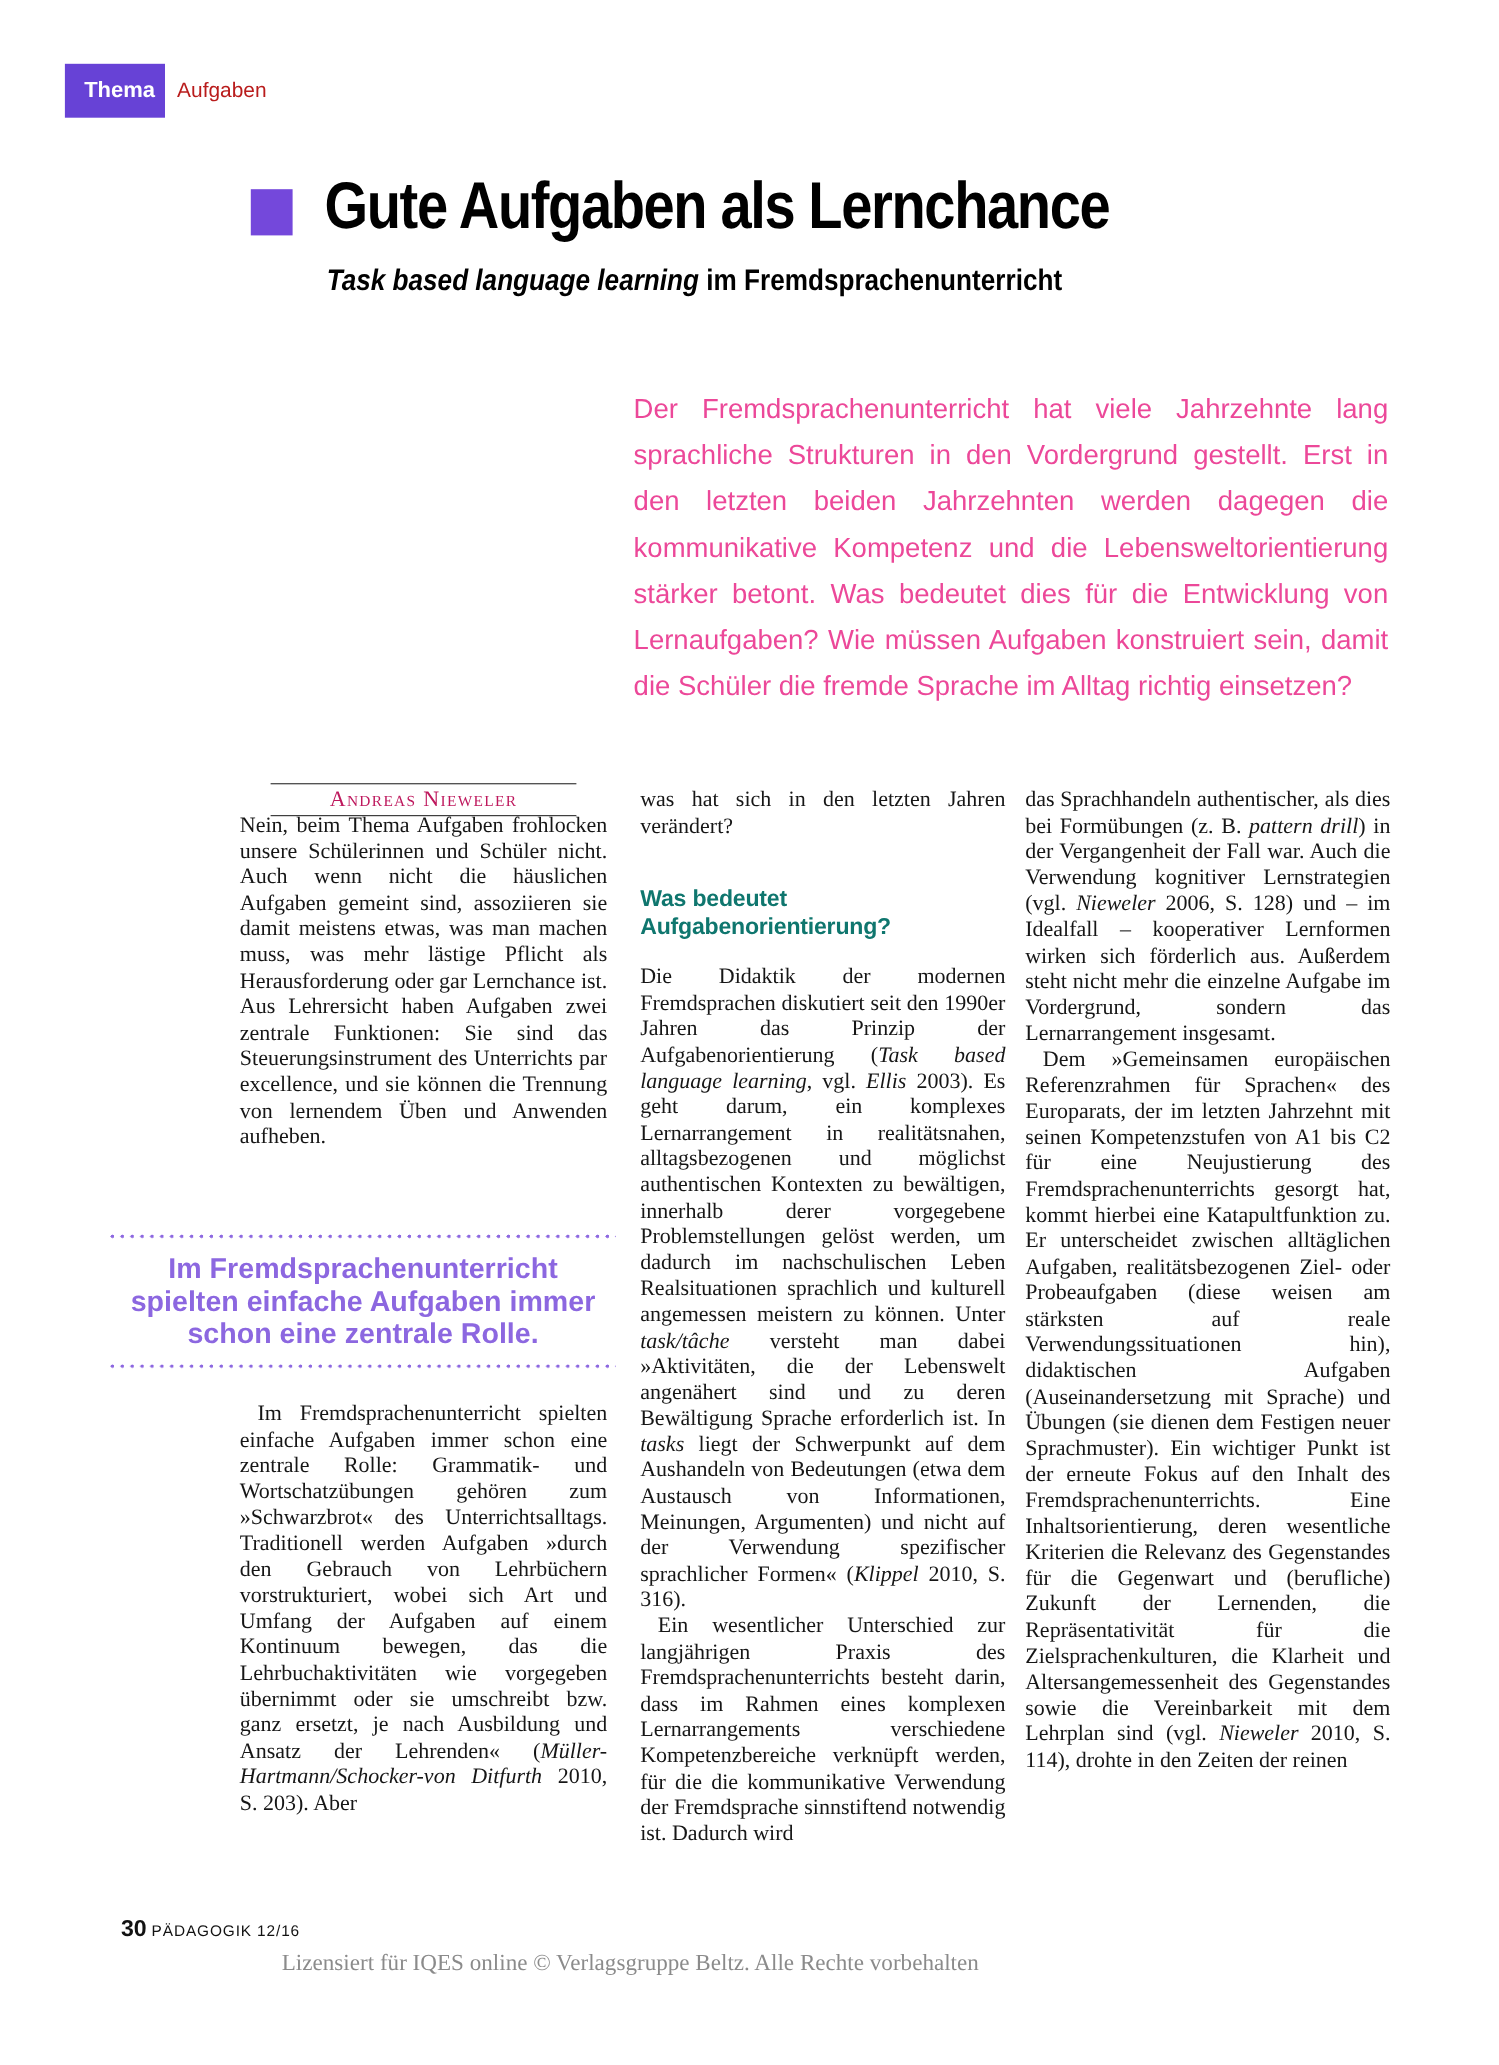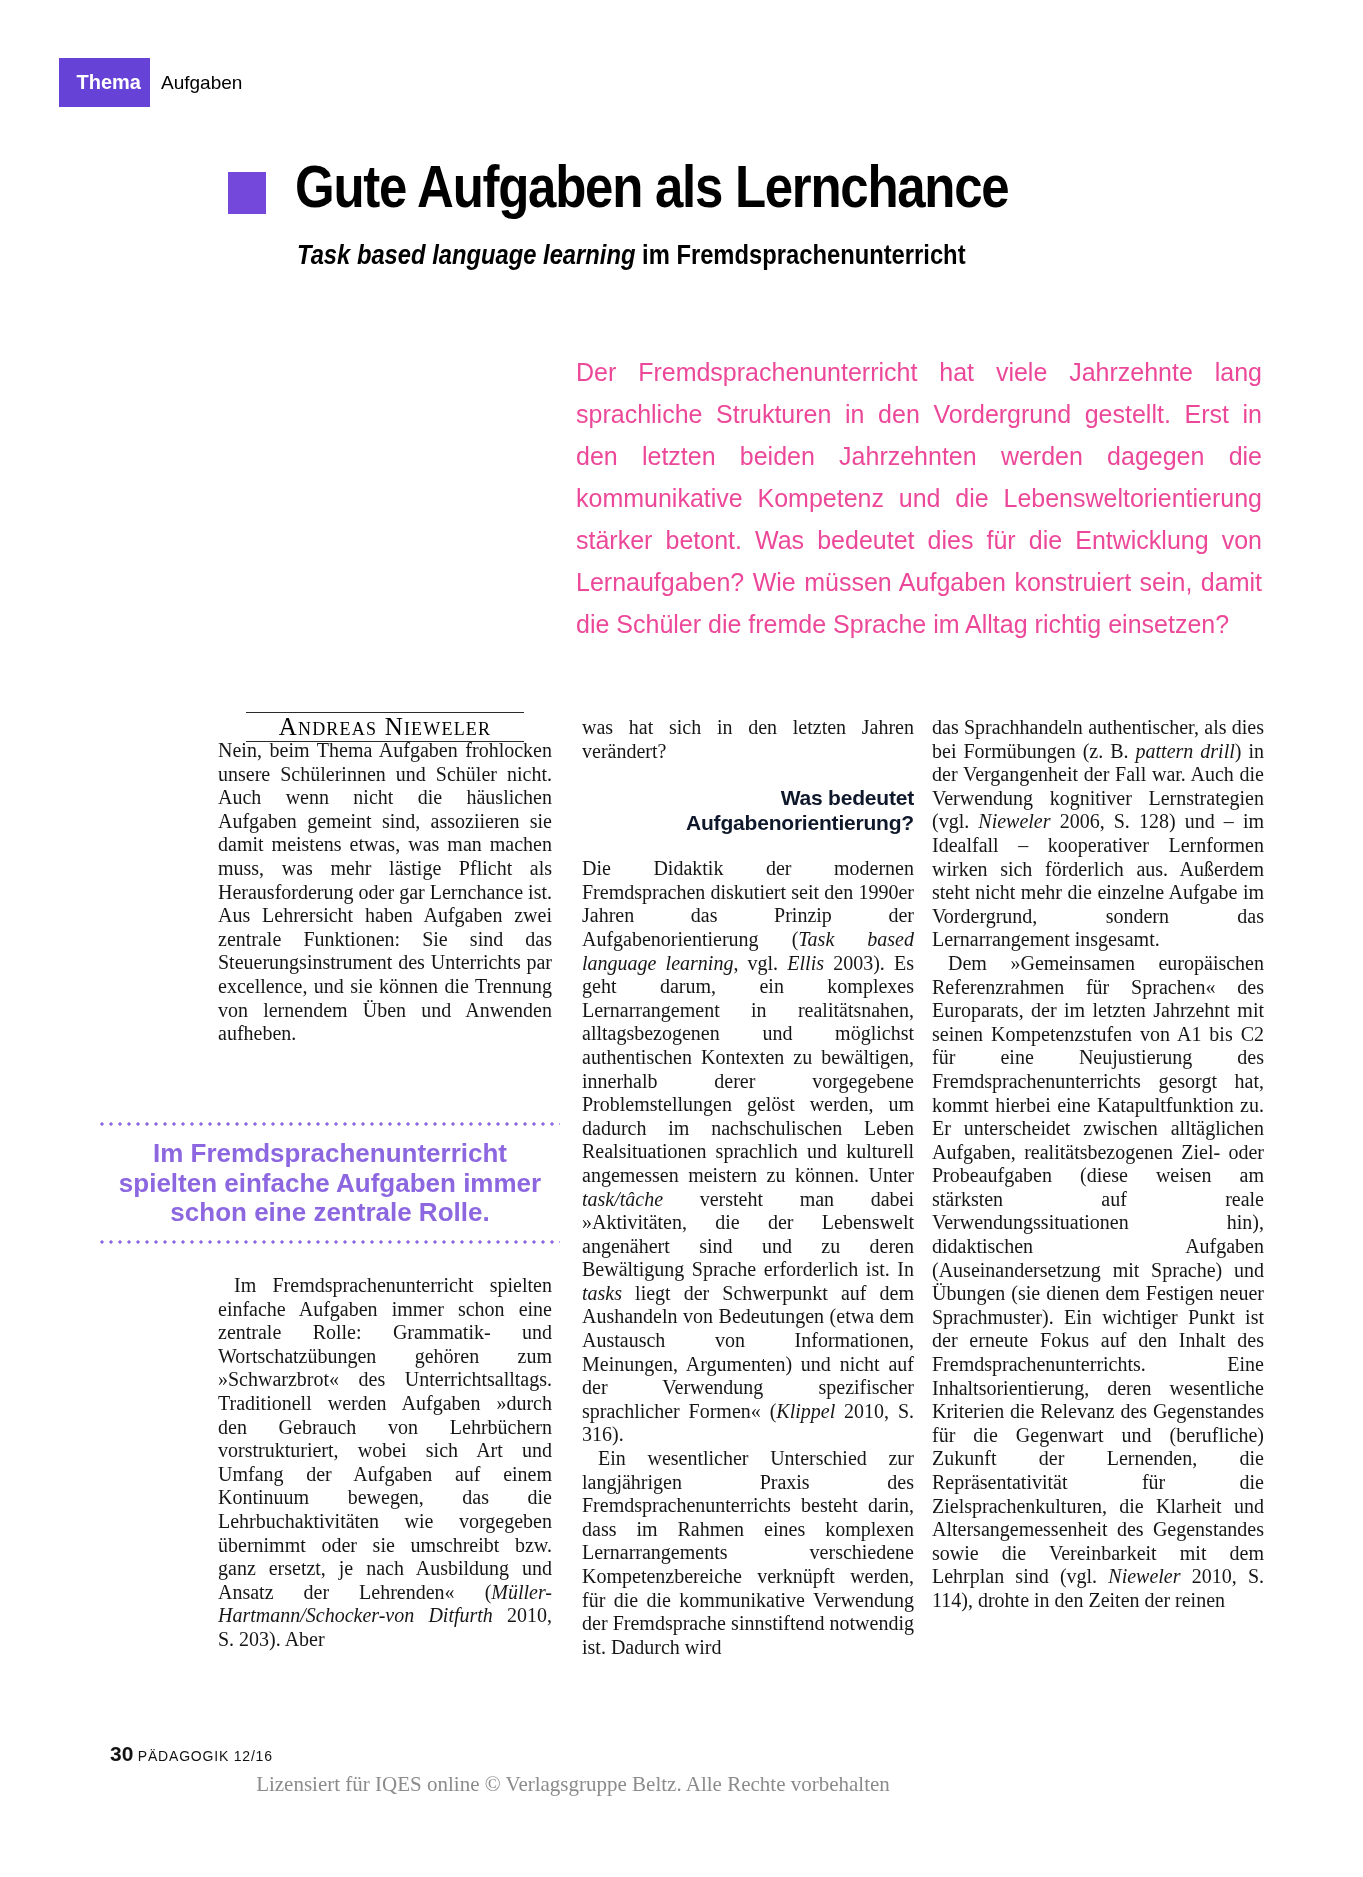--- a/index.html
+++ b/index.html
@@ -5,53 +5,53 @@
   html,body{margin:0;padding:0;background:#ffffff;}
   .page{position:relative;width:1363px;height:1877px;background:#fff;
         font-family:"Liberation Serif",serif;overflow:hidden;padding-left:20px;}
 
   
   .kicker-badge{position:absolute;left:59px;top:58px;width:91px;height:49px;
     background:#6742d6;color:#fff;font:bold 20px "Liberation Sans",sans-serif;
     display:flex;align-items:center;justify-content:flex-end;
     padding-right:9px;box-sizing:border-box;}
   .kicker-label{position:absolute;left:161px;top:58px;height:49px;display:flex;
-    align-items:center;font:19px "Liberation Sans",sans-serif;color:#000000;}
+    align-items:center;font:19px "Liberation Sans",sans-serif;color:#b91c1c;}
 
   
   .title-square{position:absolute;left:228px;top:172px;width:38px;height:42px;background:#7448db;}
   .article-title{position:absolute;left:295px;top:155px;margin:0;white-space:nowrap;
     font:bold 60px/1.05 "Liberation Sans",sans-serif;color:#000;letter-spacing:-1.5px;
     transform:scaleX(.85);transform-origin:left top;}
   .article-subtitle{position:absolute;left:297px;top:240px;margin:0;white-space:nowrap;
     font:bold 27px/1.15 "Liberation Sans",sans-serif;color:#000;
     transform:scaleX(.88);transform-origin:left top;}
   .article-subtitle em{font-style:italic;}
 
   
   .lead{position:absolute;left:576px;top:351px;width:686px;margin:0;
     font:25px/42px "Liberation Sans",sans-serif;color:#ec4899;text-align:justify;}
 
   
   .author-block{position:absolute;left:218px;top:712px;width:334px;text-align:center;}
   .author-rule{border:0;border-top:1.5px solid #2b2b2b;margin:0 28px;}
-  .author-name{font-variant:small-caps;letter-spacing:1.2px;font-size:25px;
-    line-height:26px;color:#000000;padding:1px 0;}
+  .author-name{font-variant:small-caps;letter-spacing:1.2px;font-size:20px;
+    line-height:26px;color:#be185d;padding:1px 0;}
 
   
   .bodycol{position:absolute;width:334px;font-size:20px;line-height:23.6px;
     text-align:justify;color:#161616;hyphens:auto;-webkit-hyphens:auto;}
   .bodycol p{margin:0;}
   p.indent{text-indent:16px;}
   .col1-p1{left:218px;top:739px;}
   .col1-p2{left:218px;top:1274px;}
   .col2{left:582px;top:716px;width:332px;}
   .col3{left:932px;top:716px;width:332px;}
-  .section-heading{font:bold 21px/25px "Liberation Sans",sans-serif;color:#0f172a;
-    text-align:right;margin:22px 0 22px;letter-spacing:-.2px;}
+  .section-heading{font:bold 21px/25px "Liberation Sans",sans-serif;color:#0f766e;
+    text-align:left;margin:42px 0 22px;letter-spacing:-.2px;}
 
   
   .pullquote{position:absolute;left:100px;top:1122px;width:460px;text-align:center;}
   .dotted{height:4px;background-image:radial-gradient(circle at 2px 2px,#8c67e0 1.5px,transparent 1.7px);
     background-size:9px 4px;background-repeat:repeat-x;}
   .pq-text{font:bold 26px/29.5px "Liberation Sans",sans-serif;color:#8c67e0;
     padding:13px 6px 12px;}
 
   
   .footer-meta{position:absolute;left:110px;top:1742px;color:#121212;

